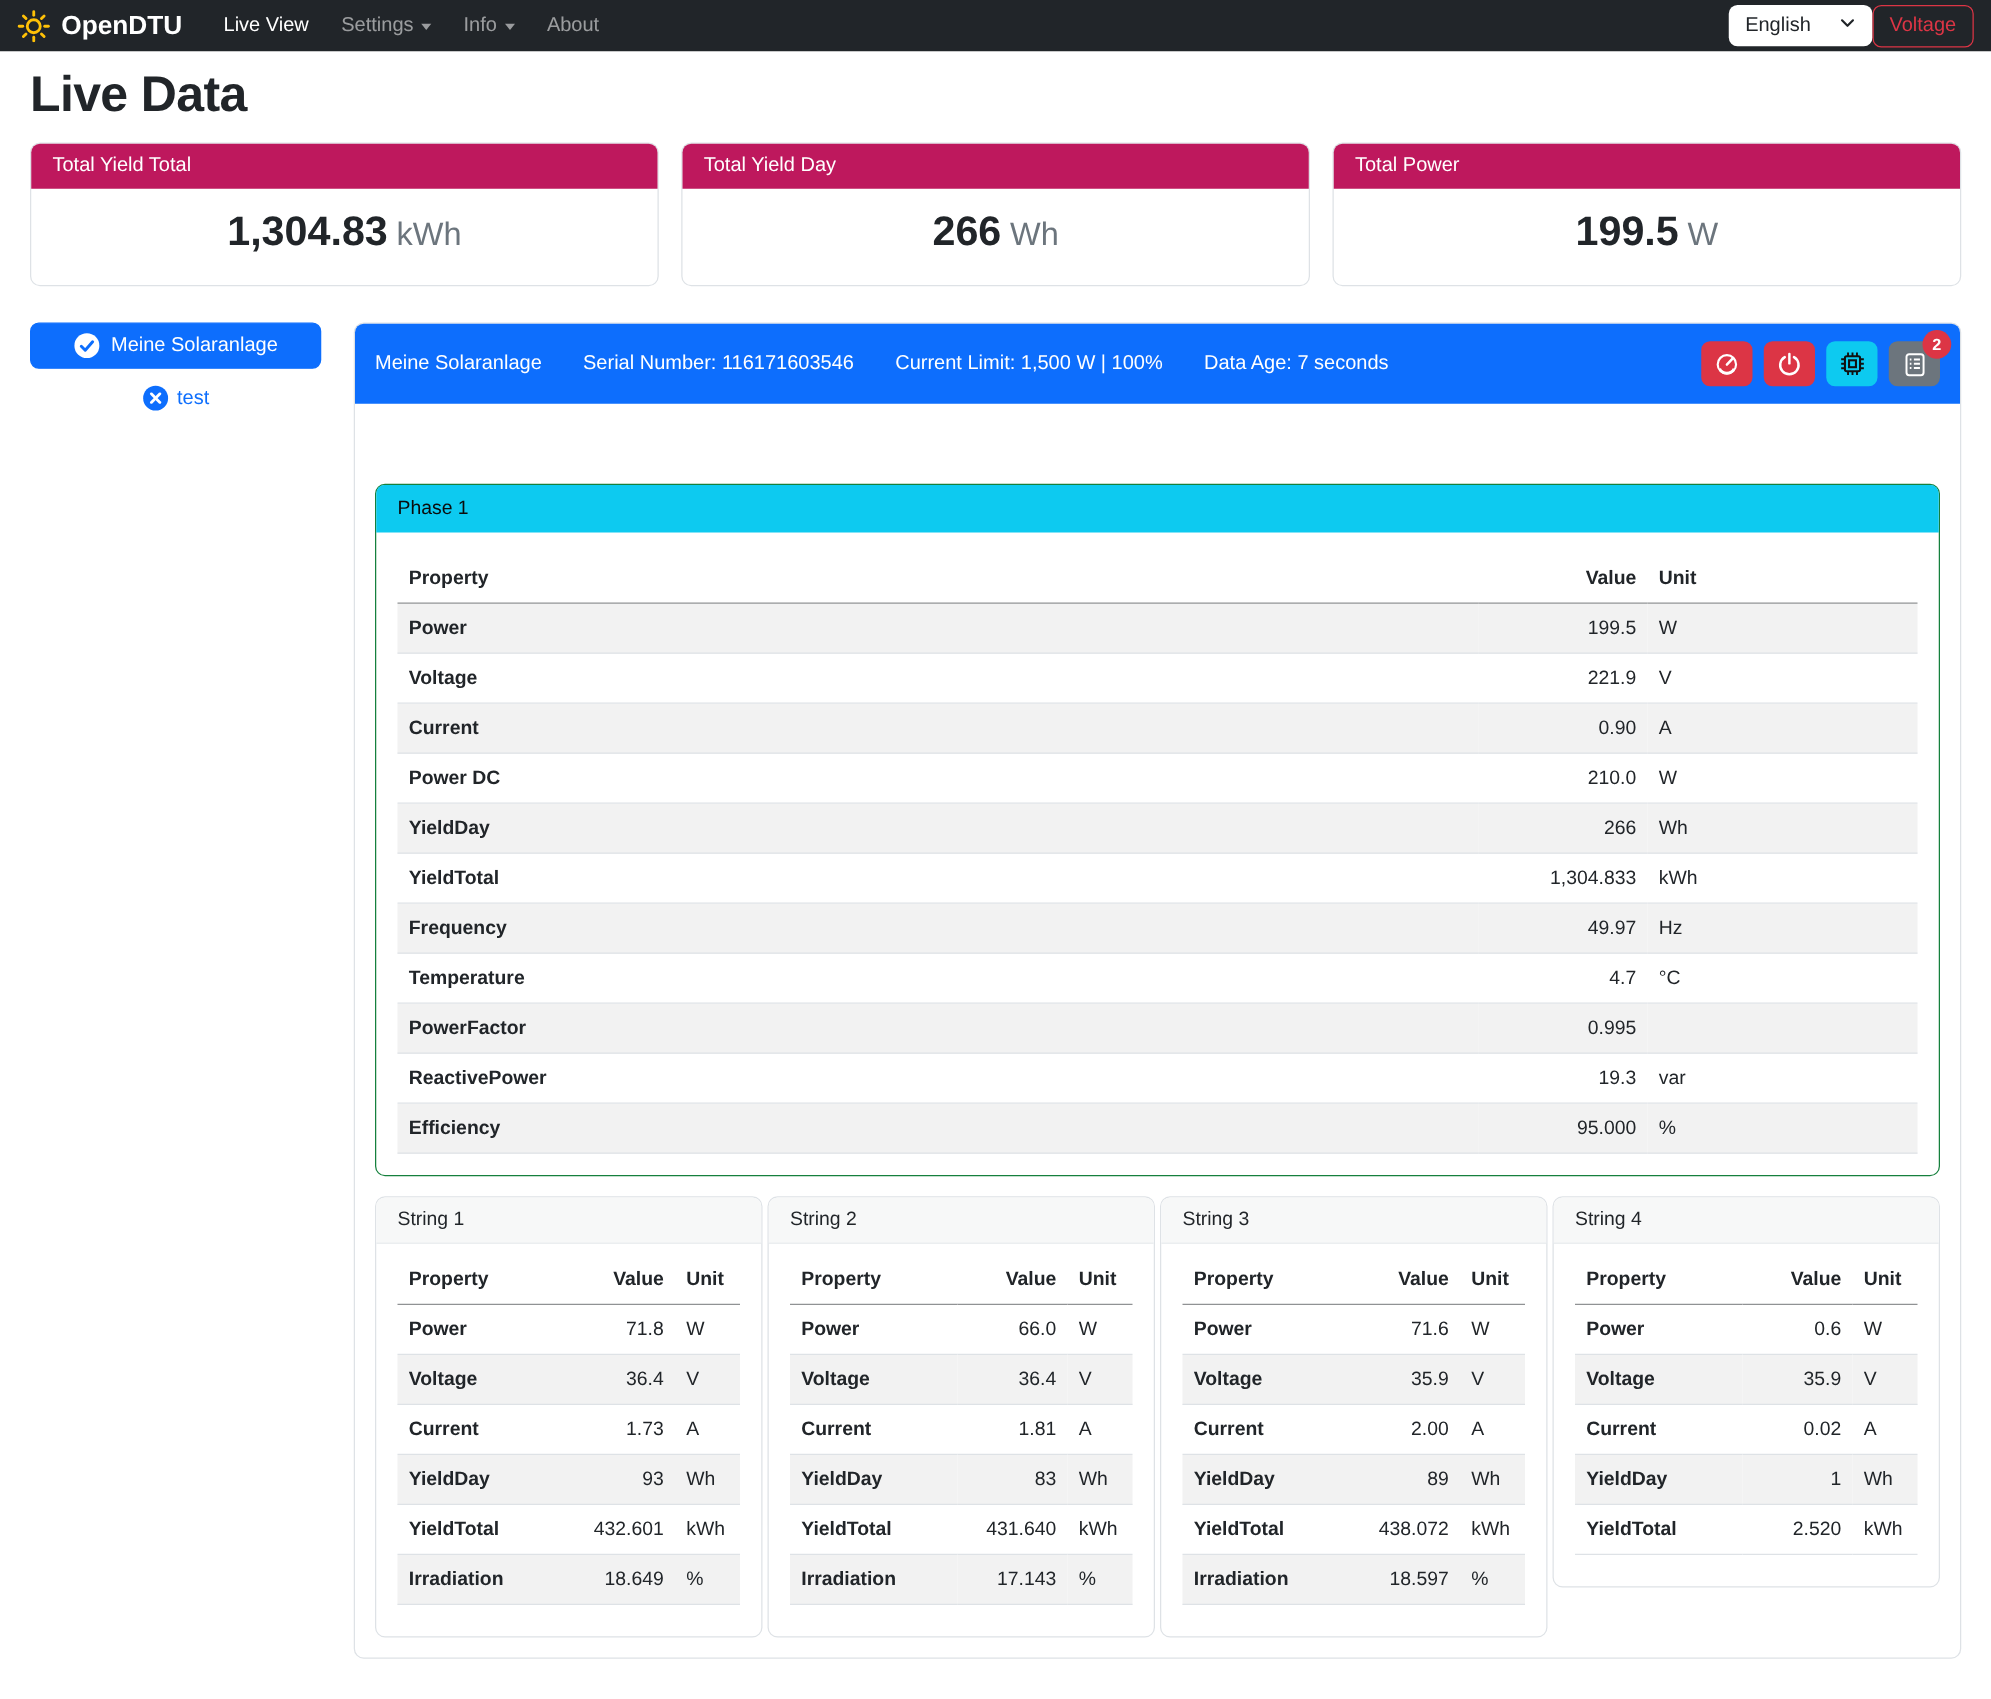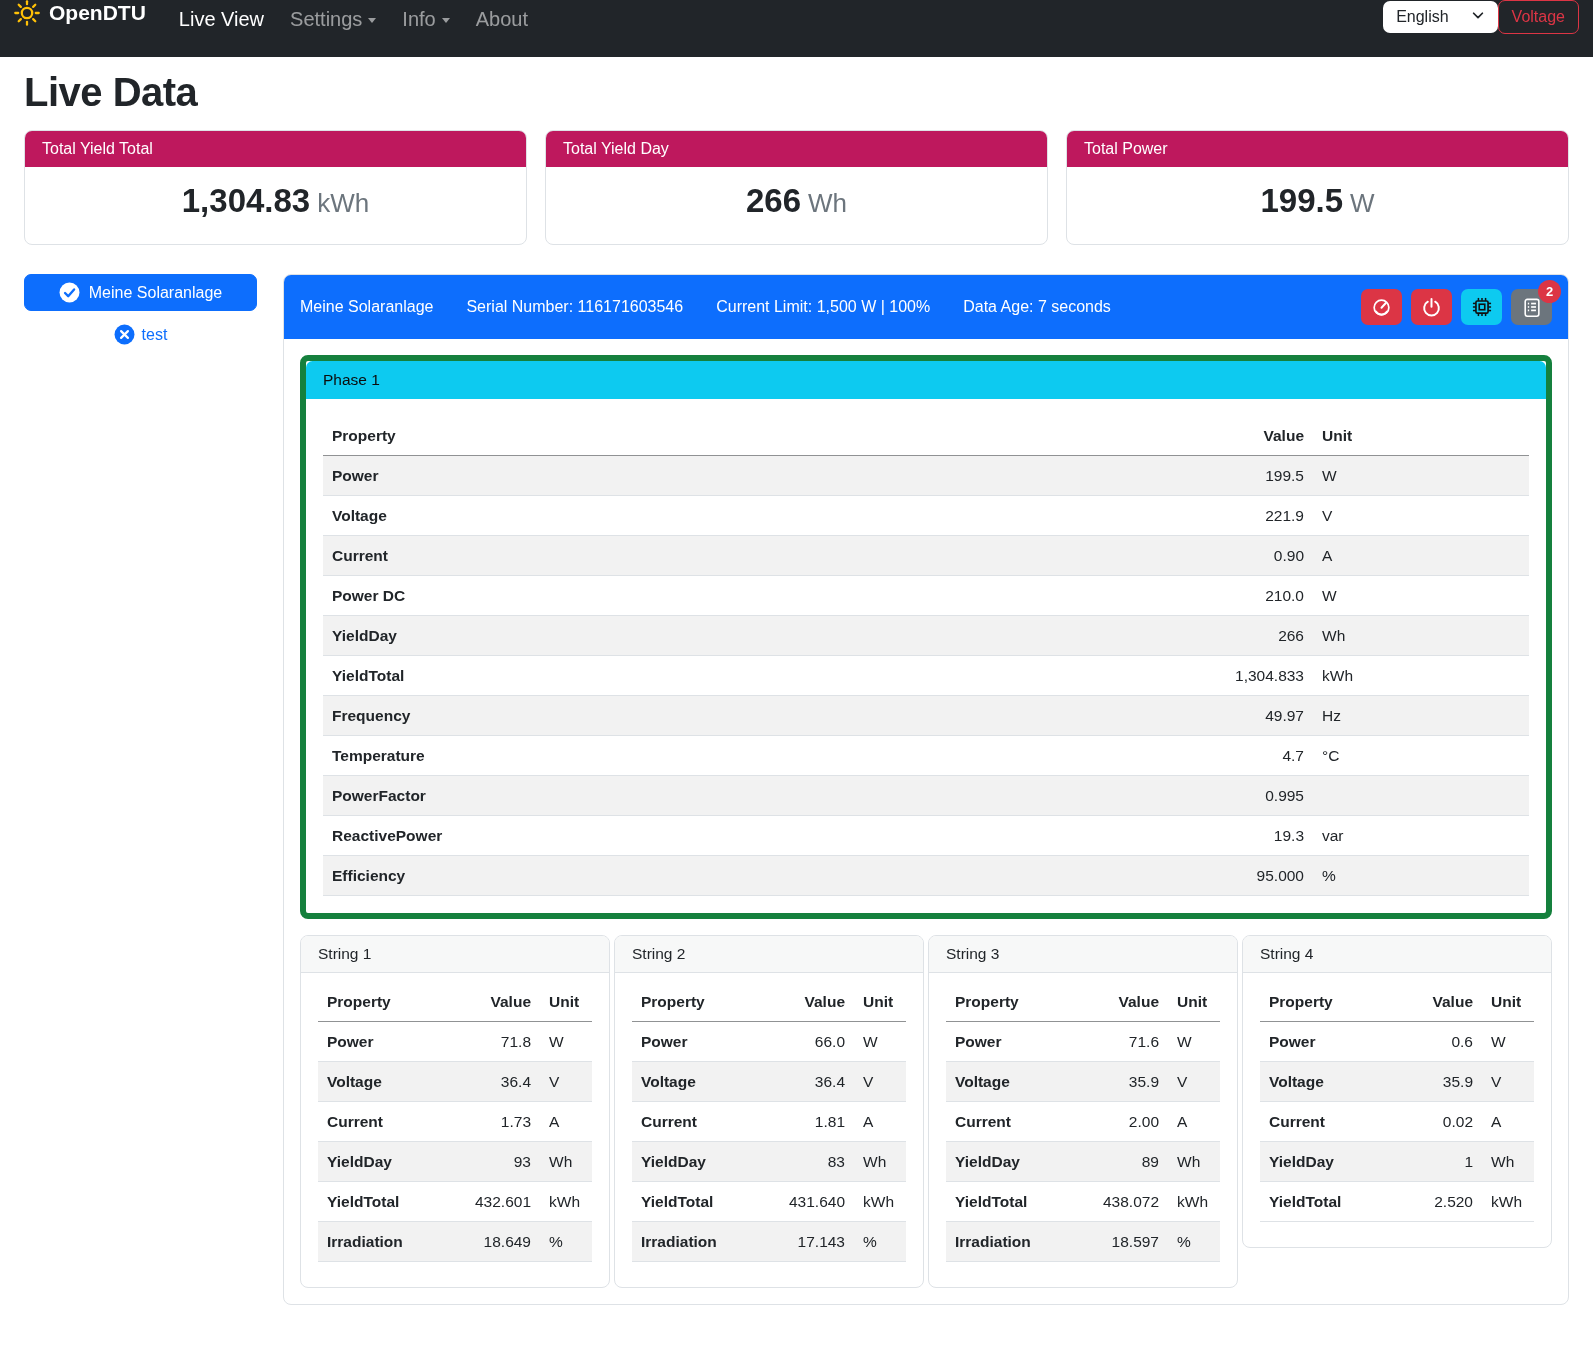--- a/index.html
+++ b/index.html
@@ -5,28 +5,28 @@
   * { box-sizing: border-box; }
   html,body { margin:0; padding:0; }
   body {
     font-family: "Liberation Sans", sans-serif;
     background:#fff; color:#212529; width:1593px; min-height:1359px;
   }
   a { text-decoration:none; }
 
   
   .navbar {
-    background:#212529; height:57px; display:flex; align-items:flex-start;
+    background:#212529; height:41px; display:flex; align-items:center;
     padding:0 14px;
   }
   .brand { display:flex; align-items:center; gap:9px; color:#fff; font-size:21px; font-weight:600; margin-right:20px; cursor:pointer;}
   .brand svg { display:block; }
   .nav-links { display:flex; align-items:center; }
   .nav-link {
-    color:rgba(255,255,255,.55); font-size:20px; padding:8px 13px;
+    color:rgba(255,255,255,.55); font-size:16px; padding:8px 13px;
     display:flex; align-items:center; gap:6px; cursor:pointer;
   }
   .nav-link.active { color:#fff; }
   .caret { width:0; height:0; border-left:4px solid transparent; border-right:4px solid transparent; border-top:5px solid currentColor; margin-top:2px; }
   .nav-right { margin-left:auto; display:flex; align-items:center; }
   .lang-select {
     background:#fff; color:#212529; border-radius:7px; padding:7px 13px;
     display:flex; align-items:center; gap:22px; font-size:16px; cursor:pointer;
   }
   .logout-btn {
@@ -78,21 +78,21 @@
   .icon-btn.secondary { background:#6c757d; color:#fff; }
   .count-badge {
     position:absolute; top:-9px; right:-9px; background:#dc3545; color:#fff;
     border-radius:50%; min-width:23px; height:23px; font-size:13px; font-weight:600;
     display:flex; align-items:center; justify-content:center; padding:0 4px;
   }
 
   .main-body { padding:16px; }
 
   
-  .phase-panel { border:6px solid #15803d; border-radius:8px; margin-bottom:16px; }
+  .phase-panel { border:1px solid #15803d; border-radius:8px; margin-bottom:16px;margin-top:48px; }
   .phase-header { background:#0dcaf0; color:#0b0c0c; font-size:15.5px; padding:10px 17px; border-radius:6.5px 6.5px 0 0; }
   .phase-body { padding:17px; }
 
   table.data-table { width:100%; border-collapse:collapse; font-size:15.5px; }
   .data-table th, .data-table td {
     text-align:left; padding:10.5px 9px; border-bottom:1px solid #dee2e6;
   }
   .data-table thead th { border-bottom:1px solid #909294; font-weight:700; }
   .data-table .col-prop { font-weight:700; }
   .data-table .col-val { text-align:right; }

